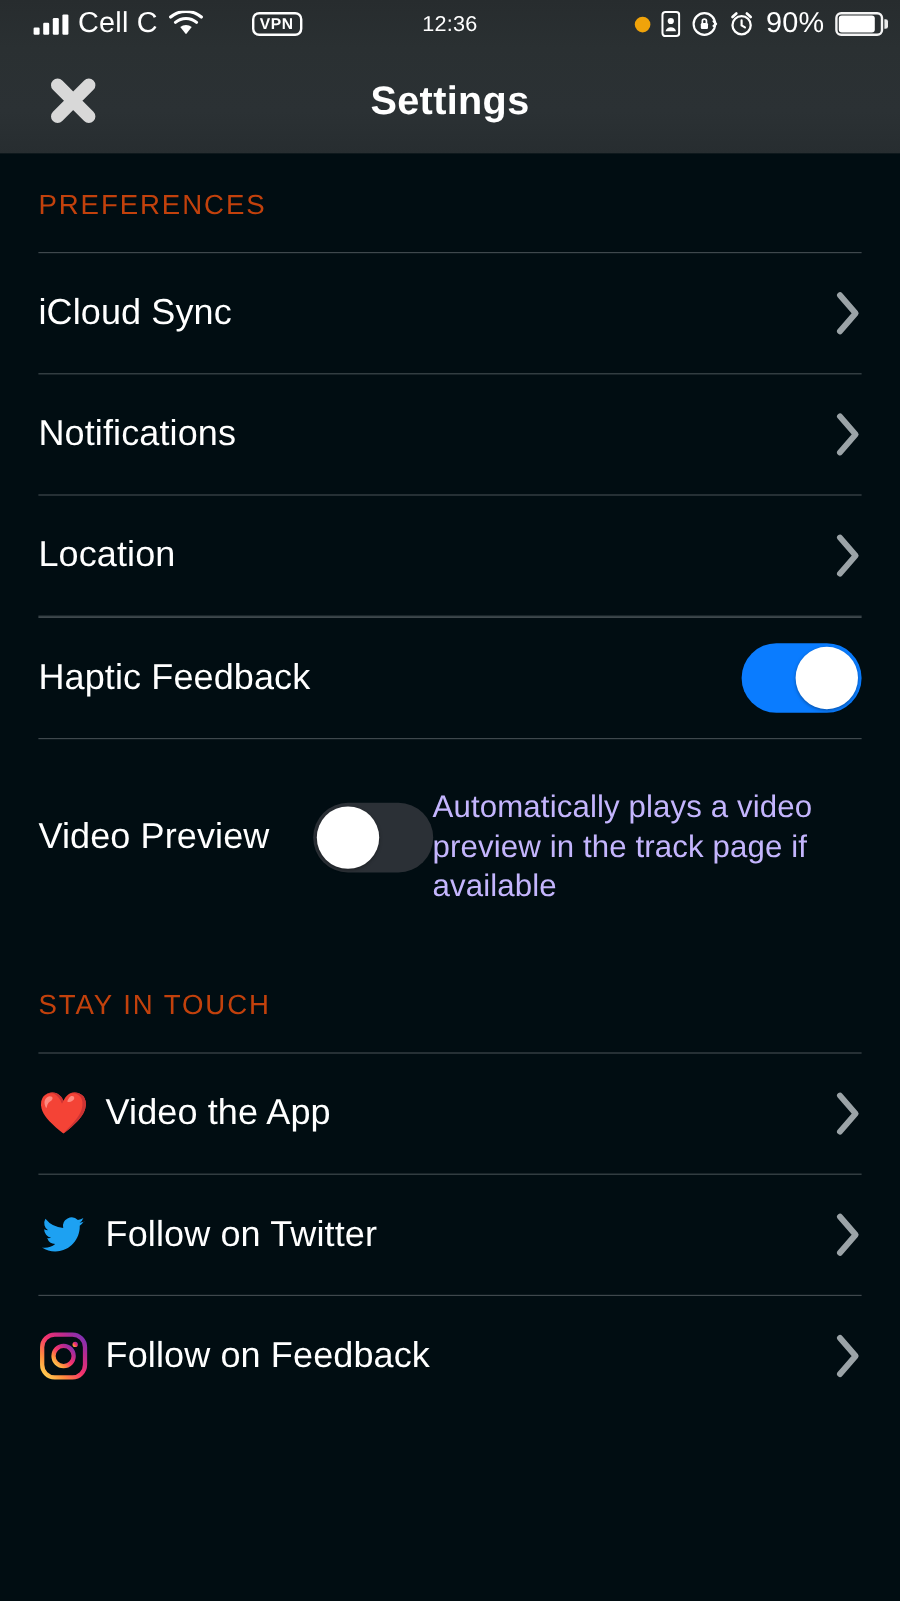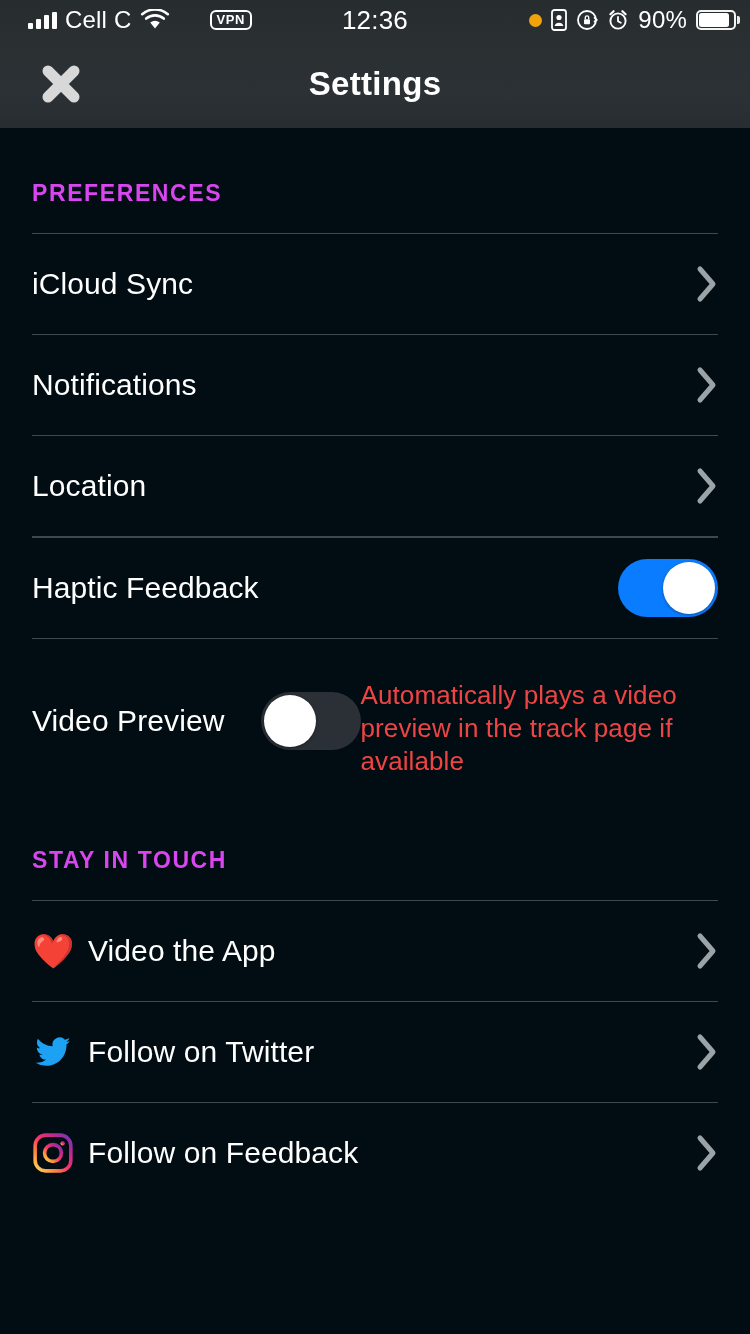--- a/index.html
+++ b/index.html
@@ -13,21 +13,21 @@
 
   
   .statusbar {
     position:relative; height:40px; width:100%;
     background:linear-gradient(180deg,#272c2e 0%,#2a3032 100%);
     display:flex; align-items:center;
     color:#ffffff;
   }
   .sb-left { position:absolute; left:28px; display:flex; align-items:center; gap:8px; }
   .sb-center { position:absolute; left:0; right:0; text-align:center;
-               font-size:26px; font-weight:400; letter-spacing:0.2px; }
+               font-size:18px; font-weight:400; letter-spacing:0.2px; }
   .sb-right { position:absolute; right:14px; display:flex; align-items:center; gap:9px; }
 
   .bars { display:flex; align-items:flex-end; gap:3px; height:17px; }
   .bars i { display:block; width:5px; background:#fff; border-radius:1px; }
   .bars i:nth-child(1){ height:6px; }
   .bars i:nth-child(2){ height:10px; }
   .bars i:nth-child(3){ height:14px; }
   .bars i:nth-child(4){ height:17px; }
 
   .carrier { font-size:24px; font-weight:400; letter-spacing:0.2px; }
@@ -60,40 +60,40 @@
   .close-btn {
     position:absolute; left:33px; top:50%; transform:translateY(-50%);
     width:56px; height:56px; display:flex; align-items:center; justify-content:center;
     cursor:pointer;
   }
 
   
   .content { position:relative; width:100%; height:1206px; background:#010d12; }
 
   .section-title {
-    color:#d946ef; font-size:23px; font-weight:700;
-    letter-spacing:1.6px; padding:52px 0 26px 32px;
+    color:#c2410c; font-size:23px; font-weight:400;
+    letter-spacing:1.6px; padding:29px 0 26px 32px;
   }
   .section-title.tight { padding-top:44px; }
 
   .rule { height:1px; background:#4a5458; margin:0 32px; opacity:.85; }
 
   .row {
     position:relative; display:flex; align-items:center;
     padding:0 32px; min-height:100px;justify-content:flex-end;
   }
   .row-label {
     color:#ffffff; font-size:30px; font-weight:400; letter-spacing:0.1px;
     flex:1;
   }
   .row.with-sub { min-height:auto; padding-top:26px; padding-bottom:26px;
                   flex-direction:row; align-items:stretch; }
   .row-top { display:flex; align-items:center; width:100%; }
   .row-sub {
-    color:#ef4444; font-size:26px; line-height:1.26; letter-spacing:0.1px;
+    color:#c4b5fd; font-size:26px; line-height:1.26; letter-spacing:0.1px;
     margin-top:14px; max-width:520px;
   }
 
   .chev { width:22px; height:38px; flex:0 0 auto; margin-left:16px; }
 
   .emoji { font-size:34px; width:56px; flex:0 0 auto; line-height:1; }
   .glyph { width:56px; flex:0 0 auto; display:flex; align-items:center; }
 
   
   .toggle {

